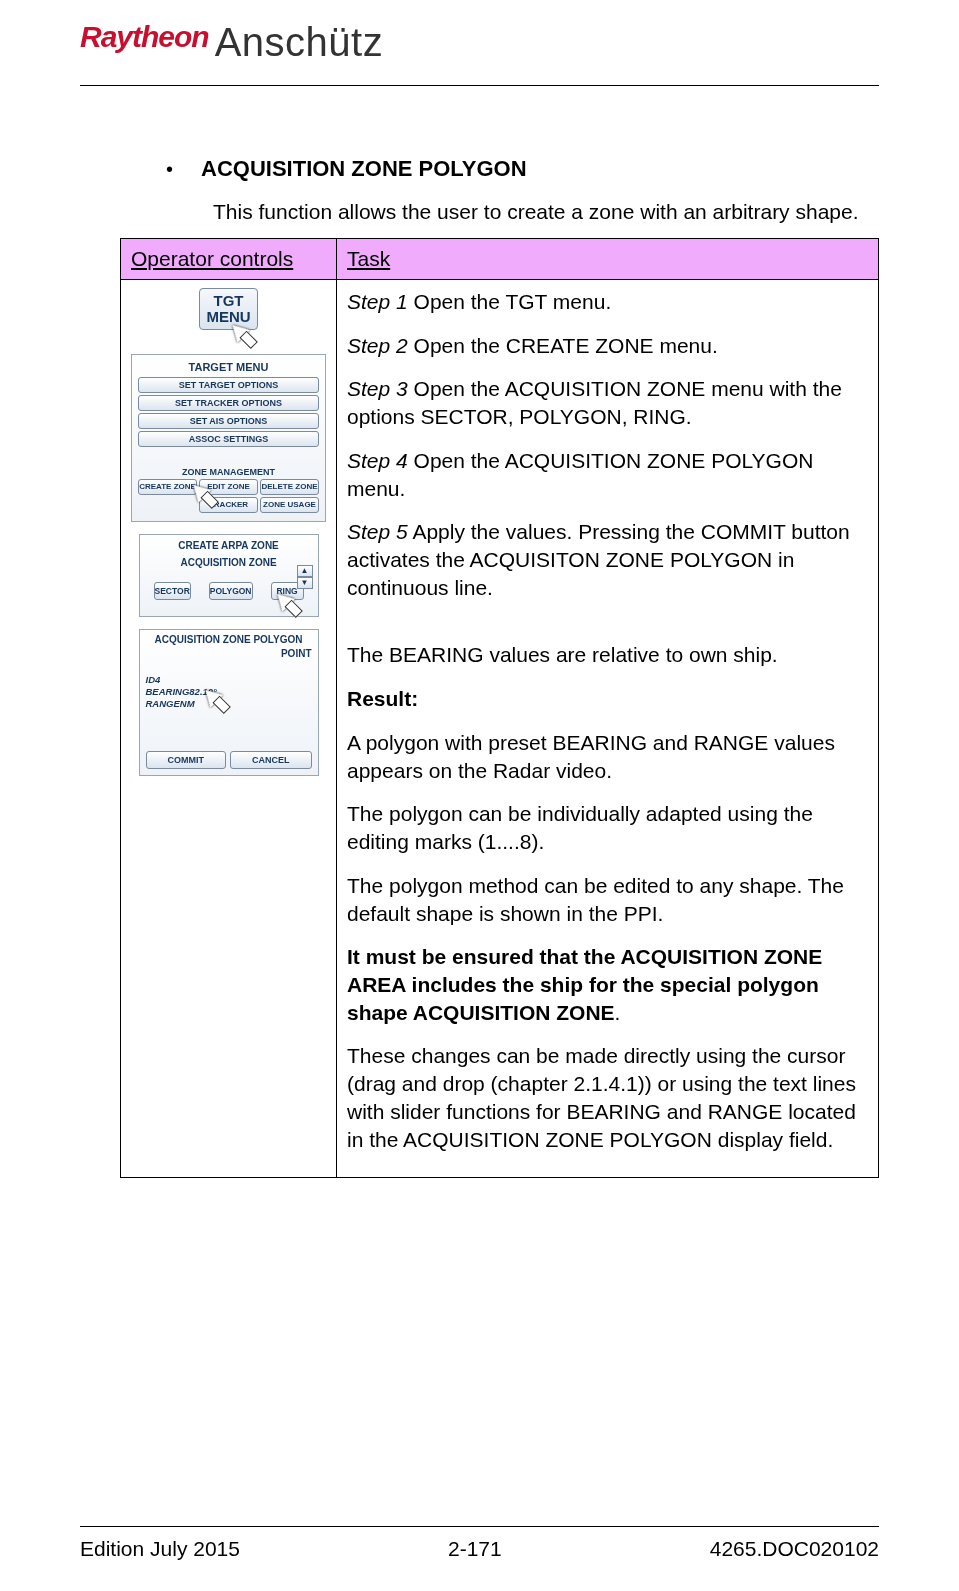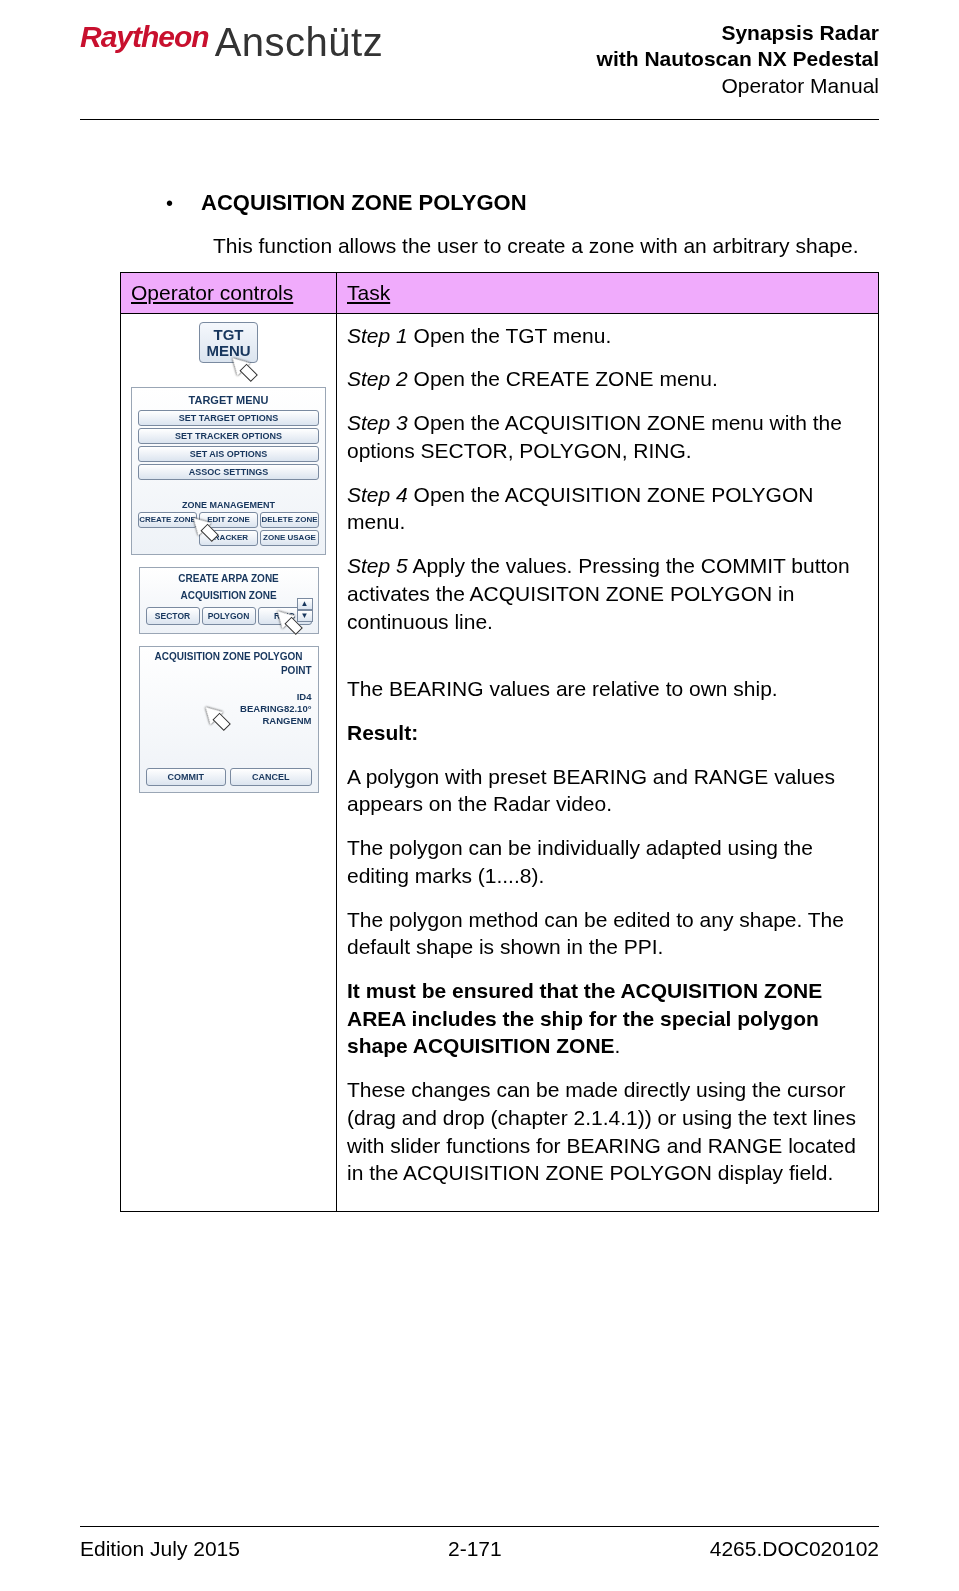--- a/index.html
+++ b/index.html
@@ -10,21 +10,21 @@
       font-size: 21px;
       color: #000;
       background: #fff;
       position: relative;
       padding: 20px 80px 30px 80px;
       display: flex;
       flex-direction: column;
     }
     .header {
       display: flex;
-      justify-content: space-between;
+      justify-content: flex-start;
       align-items: flex-start;
       padding-bottom: 8px;
       margin-bottom: 12px;
     }
     .logo-block { display: flex; align-items: flex-start; gap: 6px; }
     .raytheon {
       font-family: "Arial Black", Arial, sans-serif;
       font-weight: 900;
       font-size: 30px;
       color: #c8102e;
@@ -122,51 +122,46 @@
       padding:2px 0; font-size:9px; font-weight:bold; color:#17365d;
     }
     .zone-row{display:flex; gap:2px; margin:2px 2px;}
     .zone-row .mbtn{flex:1; margin:0; font-size:8px; padding:3px 0; line-height:1;}
     .panel-sub { font-size:9px; margin:20px 0 2px 0; }
     .menu-panel .cursor{ bottom:8px; left:56px; }
 
     .arpa-panel { width:180px; border:1px solid #9aa6b5; background:linear-gradient(#fff,#eef2f7); padding:5px 4px 8px 4px; font-size:10px; font-weight:bold; color:#17365d; text-align:center; position:relative;}
     .arpa-panel .t2{ font-size:10px; margin:6px 0;}
     .arpa-row{display:flex; gap:2px; margin:4px 2px 0 2px;}
-    .arpa-row .mbtn{flex:1; margin:0; font-size:8.5px; padding:3px 0;}
+    .arpa-row .mbtn{flex:1; margin:8px; font-size:8.5px; padding:3px 0;}
     .arpa-panel .spin{position:absolute; right:5px; top:30px; width:16px;}
     .spin div{width:16px;height:12px;border:1px solid #7a8aa0;background:linear-gradient(#fff,#dbe4ef);font-size:8px;line-height:10px;}
     .arpa-panel .cursor{right:14px; bottom:-6px;}
 
     .poly-panel{width:180px;border:1px solid #9aa6b5;background:linear-gradient(#fff,#eef2f7);padding:4px 6px 6px 6px;font-size:10px;font-weight:bold;color:#17365d;text-align:left;position:relative;}
     .poly-panel .pt{font-size:10px; text-align:right; margin:3px 0 15px 0;}
-    .poly-row{display:flex;justify-content:flex-end;font-size:9.5px;margin:1px 0;}
+    .poly-row{display:flex;justify-content:flex-start;font-size:9.5px;margin:1px 0;font-style:italic;}
     .poly-foot{display:flex;justify-content:space-between;margin-top:42px;}
     .poly-foot .mbtn{flex:0 0 auto; padding:3px 21px; font-size:9px; margin:0;}
     .poly-panel .cursor{left:60px; top:56px;}
 
     .footer {
       display: flex;
       justify-content: space-between;
       font-size: 21px;
       padding-top: 10px;
     }
   </style>
 </head>
 <body>
 
 <div class="header">
   <div class="logo-block">
     <span class="raytheon">Raytheon</span>
     <span class="anschutz">Anschütz</span>
-  </div>
-  <div class="doc-title">
-    <div>Synapsis Radar</div>
-    <div>with Nautoscan NX Pedestal</div>
-    <div class="line3">Operator Manual</div>
   </div>
 </div>
 <hr class="rule">
 
 <div class="content">
   <div class="bullet-row">
     <span class="bullet-dot">•</span>
     <span class="bullet-text">ACQUISITION ZONE POLYGON</span>
   </div>
   <p class="intro">This function allows the user to create a zone with an arbitrary shape.</p>

